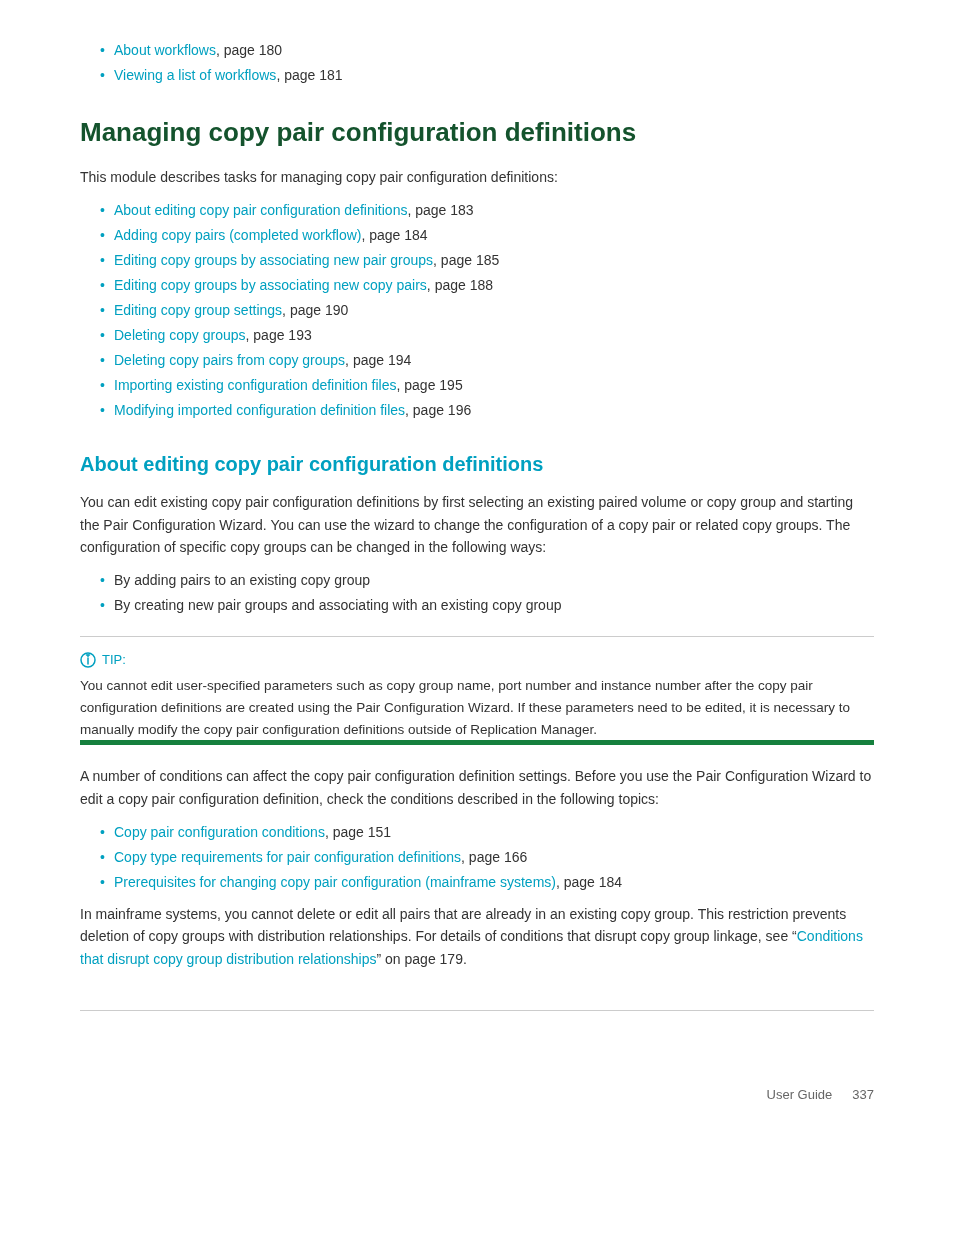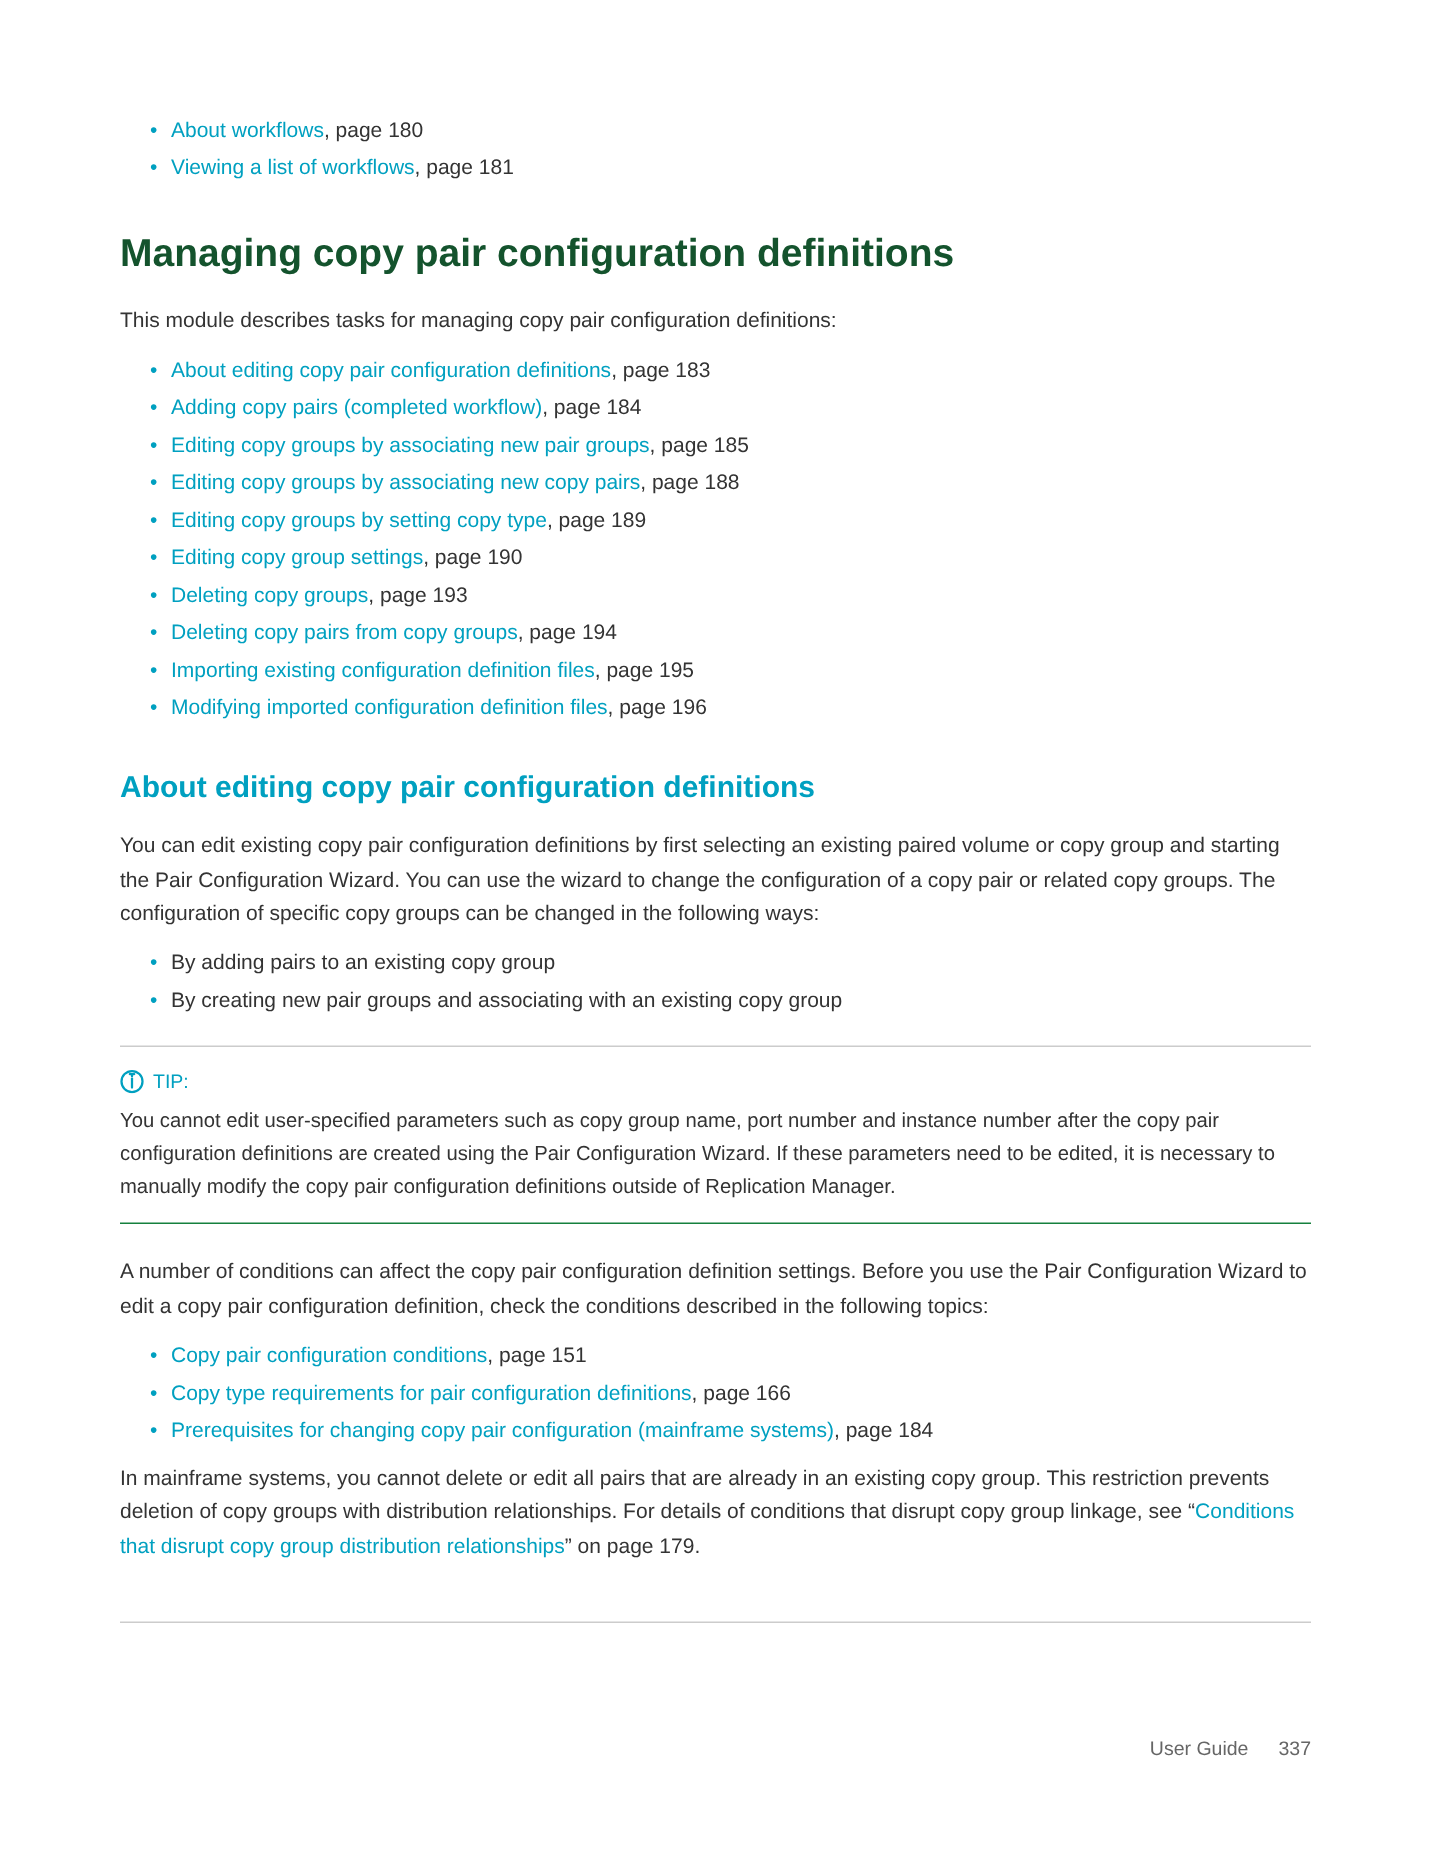--- a/index.html
+++ b/index.html
@@ -50,22 +50,22 @@
       margin-top: 30px;
       line-height: 1.3;
     }
     .body-text {
       color: #333;
       line-height: 1.6;
       margin-bottom: 12px;
     }
     .tip-box {
       border-top: 1px solid #ccc;
-      border-bottom: 1px solid #15803d;
-      padding: 14px 0 14px 0;
+      border-bottom: 5px solid #15803d;
+      padding: 14px 0 0 0;
       margin: 20px 0;
     }
     .tip-label {
       color: #00a0c0;
       font-size: 13px;
       margin-bottom: 8px;
       display: flex;
       align-items: center;
       gap: 6px;
     }
@@ -90,21 +90,20 @@
       color: #666;
       font-size: 13px;
     }
     .footer-separator {
       border-top: 1px solid #ccc;
       margin-top: 40px;
       padding-top: 16px;
     }
     .top-bullets {
       margin-bottom: 24px;
-      margin-top: 36px;
     }
   </style>
 </head>
 <body>
 
 <ul class="bullet-list top-bullets">
   <li>
     <a class="link">About workflows</a><span class="page-num">, </span><span class="page-num">page 180</span>
   </li>
   <li>
@@ -121,23 +120,20 @@
     <a class="link">About editing copy pair configuration definitions</a><span>, </span><span>page 183</span>
   </li>
   <li>
     <a class="link">Adding copy pairs (completed workflow)</a><span>, </span><span>page 184</span>
   </li>
   <li>
     <a class="link">Editing copy groups by associating new pair groups</a><span>, </span><span>page 185</span>
   </li>
   <li>
     <a class="link">Editing copy groups by associating new copy pairs</a><span>, </span><span>page 188</span>
-  </li>
-  <li>
-    <a class="link">Editing copy groups by setting copy type</a><span>, </span><span>page 189</span>
   </li>
   <li>
     <a class="link">Editing copy group settings</a><span>, </span><span>page 190</span>
   </li>
   <li>
     <a class="link">Deleting copy groups</a><span>, </span><span>page 193</span>
   </li>
   <li>
     <a class="link">Deleting copy pairs from copy groups</a><span>, </span><span>page 194</span>
   </li>

